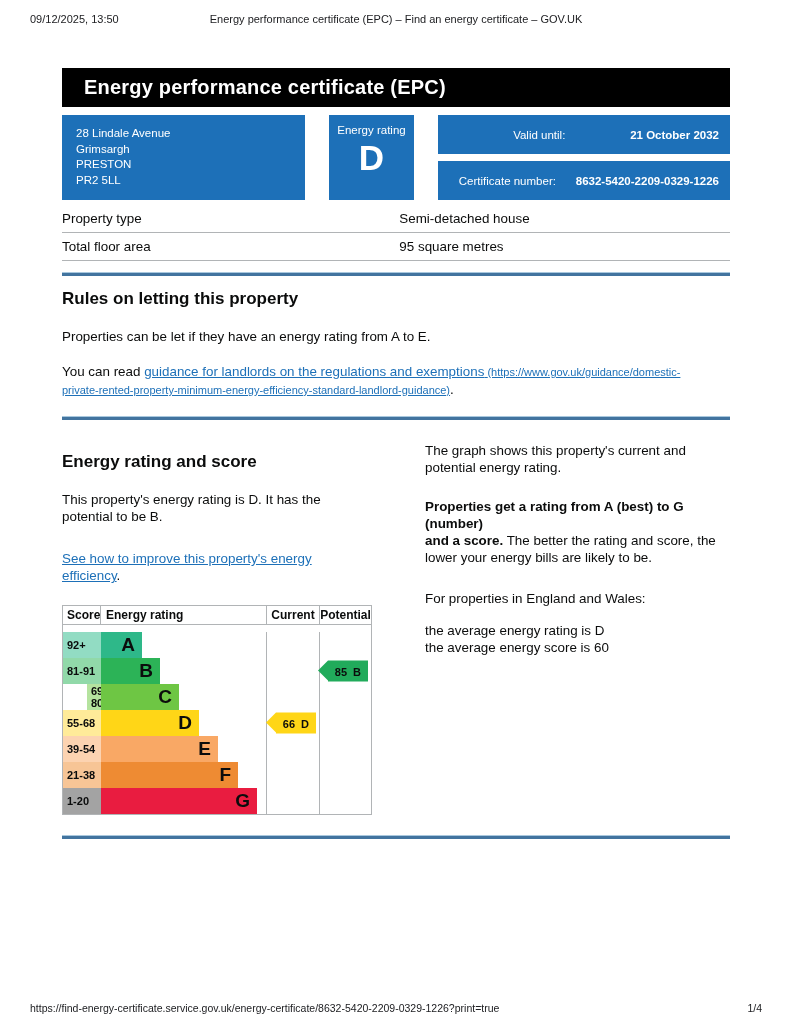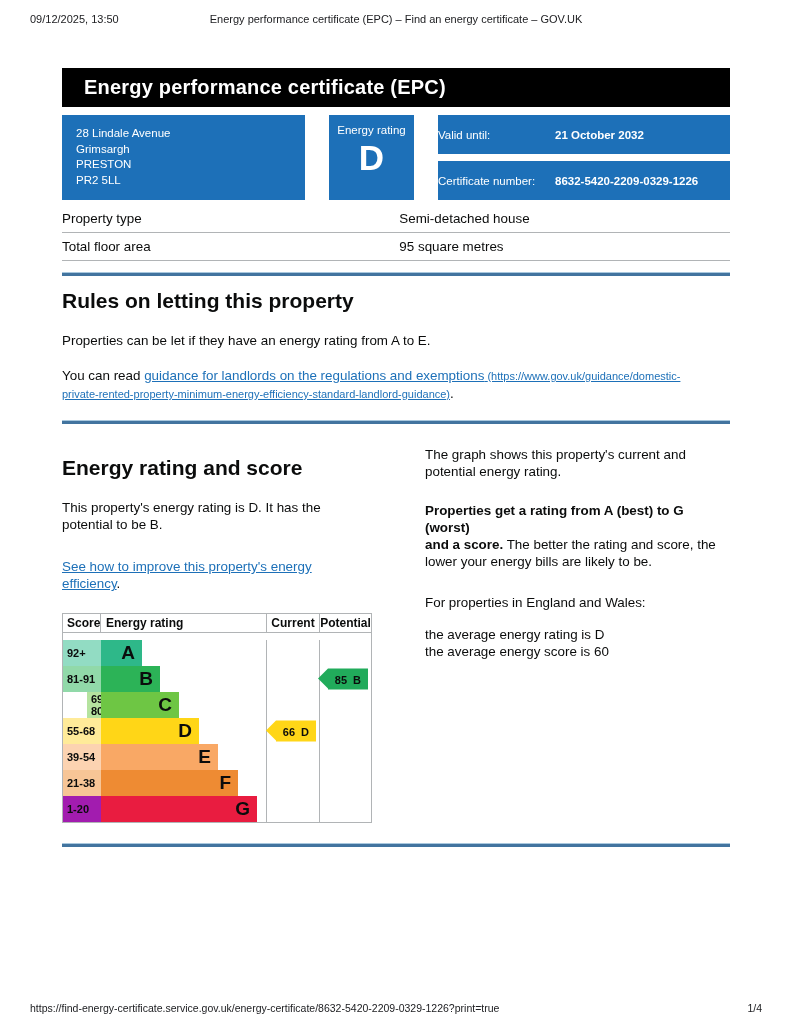--- a/index.html
+++ b/index.html
@@ -18,33 +18,33 @@
   .banner{background:#000;color:#fff;height:39px;display:flex;align-items:center;}
   .banner h1{font-size:20px;margin:0;padding-left:22px;font-weight:bold;letter-spacing:.2px;}
 
   .summary{display:flex;gap:24px;margin-top:8px;height:85px;}
   .box{background:#1d70b8;color:#fff;}
   .addr{width:243px;box-sizing:border-box;padding:11px 14px;font-size:11.5px;line-height:1.35;}
   .rating-box{width:85px;box-sizing:border-box;text-align:center;padding-top:9px;}
   .rating-box .lbl{font-size:11.5px;}
   .rating-box .big{font-size:35px;font-weight:bold;line-height:1.25;}
   .cert-stack{flex:1;display:flex;flex-direction:column;gap:7px;}
-  .cert-row{flex:1;display:flex;align-items:center;box-sizing:border-box;padding:0 0;font-size:11.5px;}
+  .cert-row{flex:1;display:flex;align-items:center;box-sizing:border-box;padding:0 11px;font-size:11.5px;justify-content:flex-end;}
   .cert-row .lbl{width:117px;flex:none;}
   .cert-row .val{font-weight:bold;}
 
   table.props{width:100%;border-collapse:collapse;margin-top:5px;font-size:13.4px;}
   table.props td{border-bottom:1px solid #b1b4b6;padding:6px 0 6px 0;}
   table.props td.k{width:50.5%;}
 
   .rule{margin-top:11px;border-top:1px solid #a9c8de;border-bottom:3px solid #42749f;height:0;}
   .rule.r2{margin-top:17px;}
   .rule.r3{margin-top:20px;}
 
-  h2{font-size:21px;margin:13px 0 0 0;font-weight:bold;}
+  h2{font-size:17px;margin:13px 0 0 0;font-weight:bold;}
   p{font-size:13.4px;line-height:17px;margin:0;}
   .p1{margin-top:19px;}
   .p2{margin-top:18px;white-space:pre-line;}
   a{color:#1d70b8;text-decoration:underline;}
   .url-small{font-size:11px;}
 
   .two-col{display:flex;margin-top:19px;}
   .col-left{width:348px;flex:none;}
   .col-right{margin-left:15px;flex:1;}
   .intro{margin-top:19px;white-space:pre-line;}
@@ -188,33 +188,33 @@
               <div class="bar" style="width: 117px; background: rgb(249, 168, 101);">E</div>
             </div>
             <div class="acell"></div>
             <div class="acell"></div>
             <div class="score-cell" style="background: rgb(247, 197, 150);">21-38</div>
             <div class="bar-cell">
               <div class="bar" style="width: 137px; background: rgb(238, 139, 51);">F</div>
             </div>
             <div class="acell"></div>
             <div class="acell"></div>
-            <div class="score-cell" style="background: #a21caf;">1-20</div>
+            <div class="score-cell" style="background: #a3a3a3;">1-20</div>
             <div class="bar-cell">
               <div class="bar" style="width: 156px; background: rgb(233, 28, 64);">G</div>
             </div>
             <div class="acell"></div>
             <div class="acell"></div>
           </div>
       </div>
 
       <div class="col-right">
         <p class="rc-p1">The graph shows this property's current and
 potential energy rating.</p>
-        <p class="rc-p2"><span class="b">Properties get a rating from A (best) to G (worst)
+        <p class="rc-p2"><span class="b">Properties get a rating from A (best) to G (number)
 and a score.</span><span> The better the rating and score, the
 lower your energy bills are likely to be.</span></p>
         <p class="rc-p3">For properties in England and Wales:</p>
         <p class="rc-p4" id="avg-lines">the average energy rating is D
 the average energy score is 60</p>
       </div>
     </div>
 
     <div class="rule r3"></div>
 

